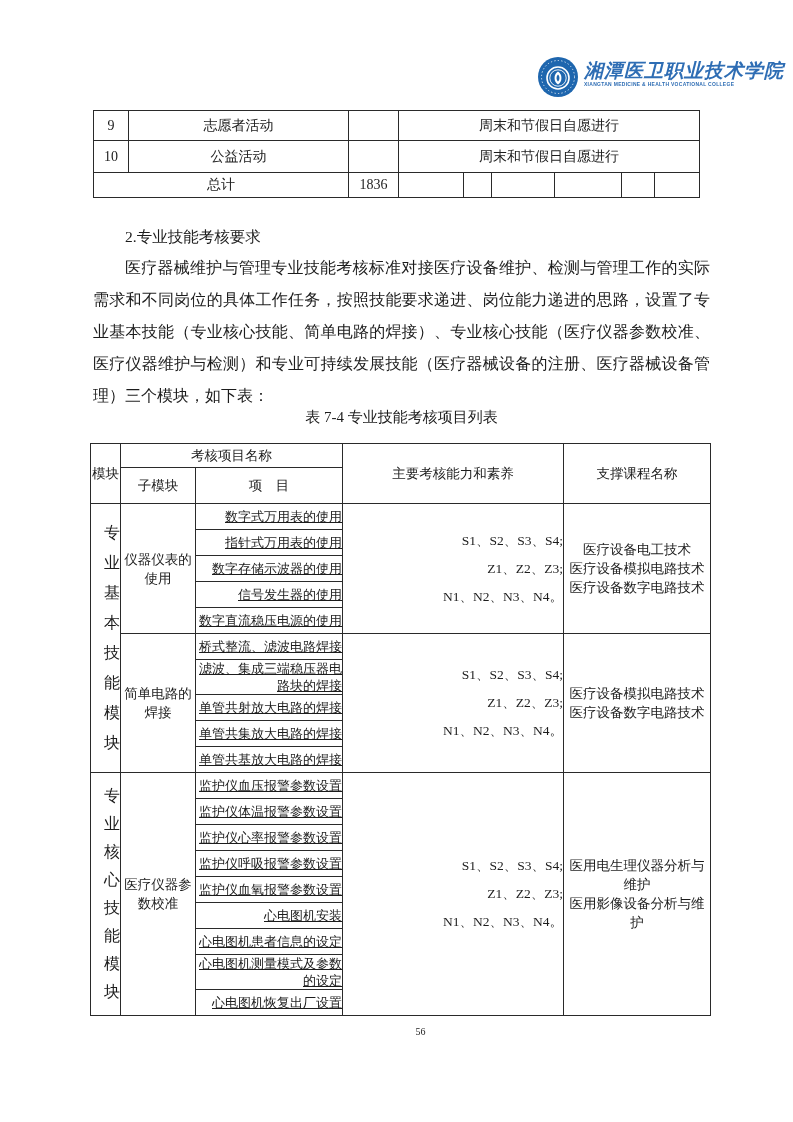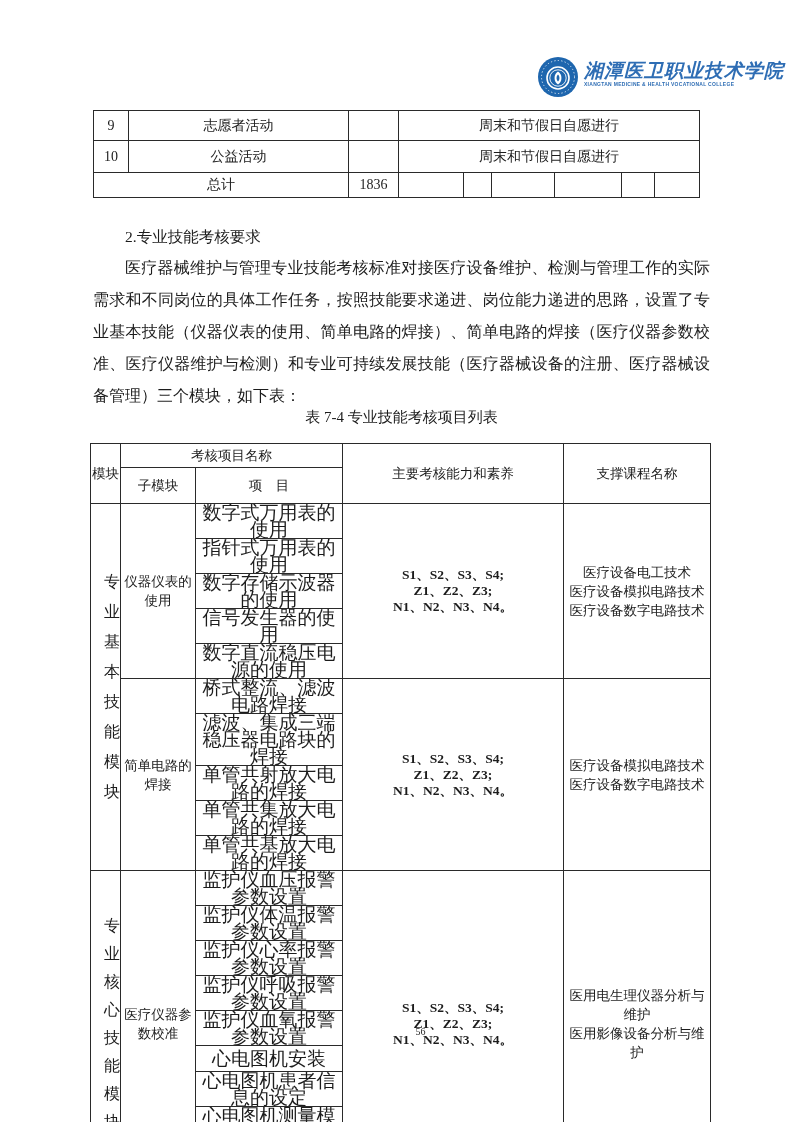--- a/index.html
+++ b/index.html
@@ -40,24 +40,24 @@
   .skill-table{position:absolute;top:443px;left:90px;width:620px;font-size:13.5px;}
   .skill-table td{padding:0;}
   .hr1{height:24px;} .hr2{height:36px;} .ir{height:26px;}
   .head-cell{text-align:center;line-height:1.3;font-family:Liberation Serif, serif;}
   .module-cell{
     text-align:right;line-height:30px;font-size:16px;vertical-align:middle;
     padding:0 1px;
   }
   .module-cell.core{line-height:28px;}
   .sub-cell{text-align:center;line-height:19px;vertical-align:middle;padding:0 3px;margin-left:7px;}
-  .item-cell{font-size:19px;line-height:17px;padding:2px 4px 2px 7px;text-align:center;vertical-align:middle;}
+  .item-cell{font-size:13px;line-height:17px;padding:2px 4px 2px 7px;text-align:right;vertical-align:middle;text-decoration:underline;}
   .ability-cell{
-    white-space:pre-line;line-height:16px;padding:0 4px 0 8px;
-    text-align:center;vertical-align:middle;font-weight:bold;
+    white-space:pre-line;line-height:28px;padding:0 4px 0 8px;
+    text-align:right;vertical-align:middle;
   }
   .course-cell{
     white-space:pre-line;line-height:19px;padding:0 6px 0 8px;
     text-align:center;vertical-align:middle;
   }
   
   .page-number{position:absolute;top:1026px;left:0;width:100%;text-align:center;font-size:10px;}
 </style>
 </head>
 <body>
@@ -111,21 +111,21 @@
       <td></td>
       <td></td>
       <td></td>
       <td></td>
       <td></td>
     </tr>
   </tbody>
     </table>
 
   <div class="heading">2.专业技能考核要求</div>
-  <div class="para">医疗器械维护与管理专业技能考核标准对接医疗设备维护、检测与管理工作的实际需求和不同岗位的具体工作任务，按照技能要求递进、岗位能力递进的思路，设置了专业基本技能（仪器仪表的使用、简单电路的焊接）、简单电路的焊接（医疗仪器参数校准、医疗仪器维护与检测）和专业可持续发展技能（医疗器械设备的注册、医疗器械设备管理）三个模块，如下表：</div>
+  <div class="para">医疗器械维护与管理专业技能考核标准对接医疗设备维护、检测与管理工作的实际需求和不同岗位的具体工作任务，按照技能要求递进、岗位能力递进的思路，设置了专业基本技能（专业核心技能、简单电路的焊接）、专业核心技能（医疗仪器参数校准、医疗仪器维护与检测）和专业可持续发展技能（医疗器械设备的注册、医疗器械设备管理）三个模块，如下表：</div>
 
   <div class="caption">表 7-4 专业技能考核项目列表</div>
 
   <table class="skill-table">
     <colgroup>
       <col style="width:30px">
         <col style="width:75px">
         <col style="width:147px">
       <col style="width:221px">
         <col style="width:147px">

